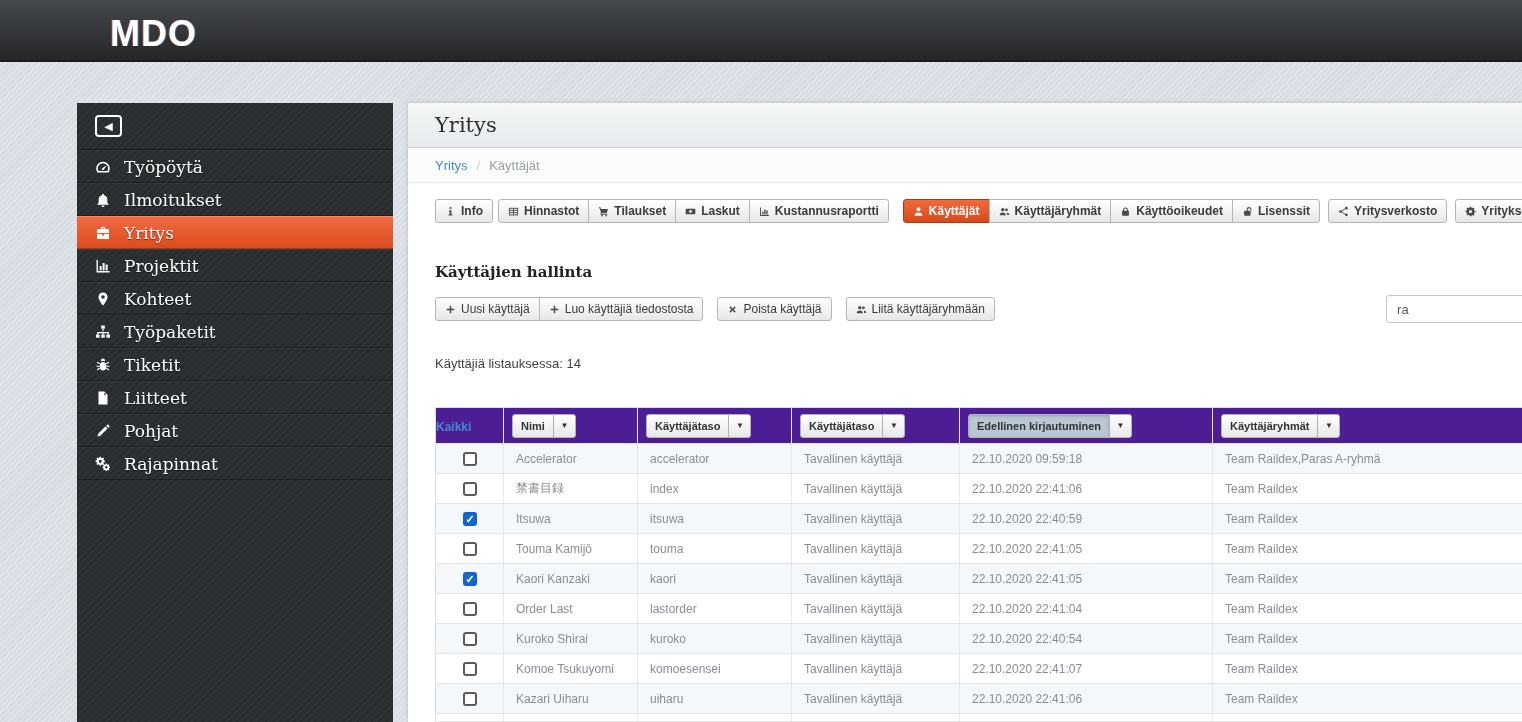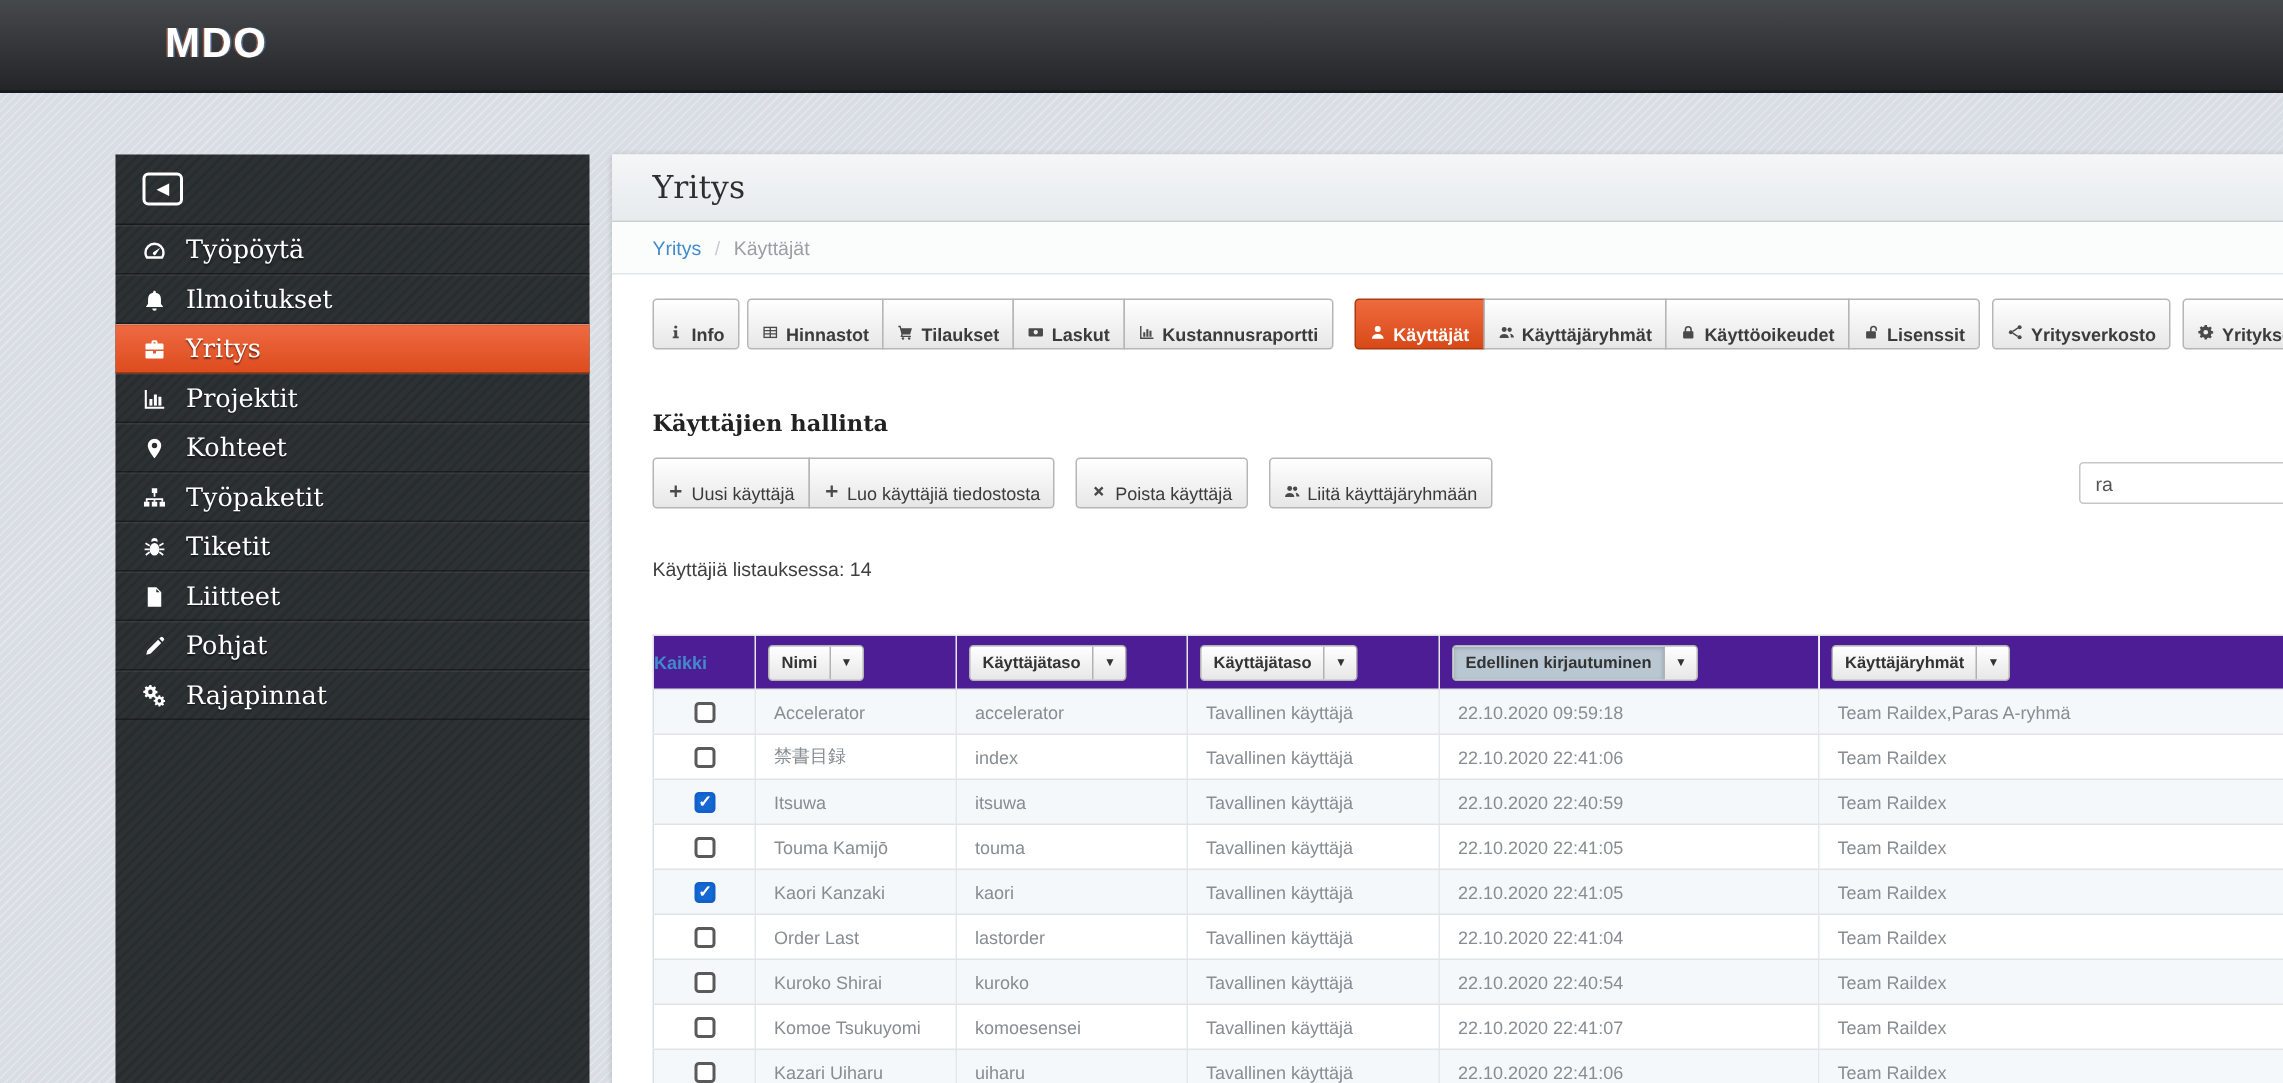--- a/index.html
+++ b/index.html
@@ -14,21 +14,21 @@
 
   
   .topbar {
     height:62px; width:100%;
     background:linear-gradient(#46494c, #232527);
     border-bottom:2px solid #191b1c;
     position:relative;
   }
   .logo {
     position:absolute; left:110px; top:13px;
-    color:#fff; font-size:28px; font-weight:bold;
+    color:#fff; font-size:36px; font-weight:bold;
     font-family:"Liberation Sans", sans-serif; letter-spacing:1px;
     text-shadow:1px 0 0 rgba(120,180,255,.4), -1px 0 0 rgba(255,120,80,.4);
   }
   .user-area { position:absolute; right:140px; top:9px; display:flex; gap:11px; }
   .avatar {
     width:46px; height:46px; background:#cfcfcf; border:2px solid #ececec;
     display:flex; align-items:flex-end; justify-content:center; overflow:hidden;
   }
   .avatar svg { width:36px; height:36px; fill:#ffffff; }
   .user-col { display:flex; flex-direction:column; gap:4px; padding-top:3px; }
@@ -89,21 +89,21 @@
     display:flex; align-items:center; gap:9px; padding-left:27px; font-size:13px;
   }
   .breadcrumb a { color:#428bca; text-decoration:none; cursor:pointer; }
   .breadcrumb .sep { color:#c9cdd1; }
   .breadcrumb .current { color:#9aa0a5; }
 
   .content { padding:16px 27px 0 27px; }
 
   
   .btn {
-    height:24px; display:inline-flex; gap:5px; padding:16px 9px;
+    height:24px; display:inline-flex; align-items:center; gap:5px; padding:0 9px;
     background:linear-gradient(#ffffff, #e7e7e7);
     border:1px solid #b6b6b6; border-radius:3px;
     font-family:"Liberation Sans", sans-serif; font-size:12px; color:#3b3b3b;
     cursor:pointer; white-space:nowrap;
   }
   .btn .ic { width:11px; height:11px; color:#4a4a4a; }
   .btn.bold { font-weight:bold; }
   .btn.active {
     background:linear-gradient(#ef6a3f, #d84918);
     border-color:#a83c0e; color:#fff;

